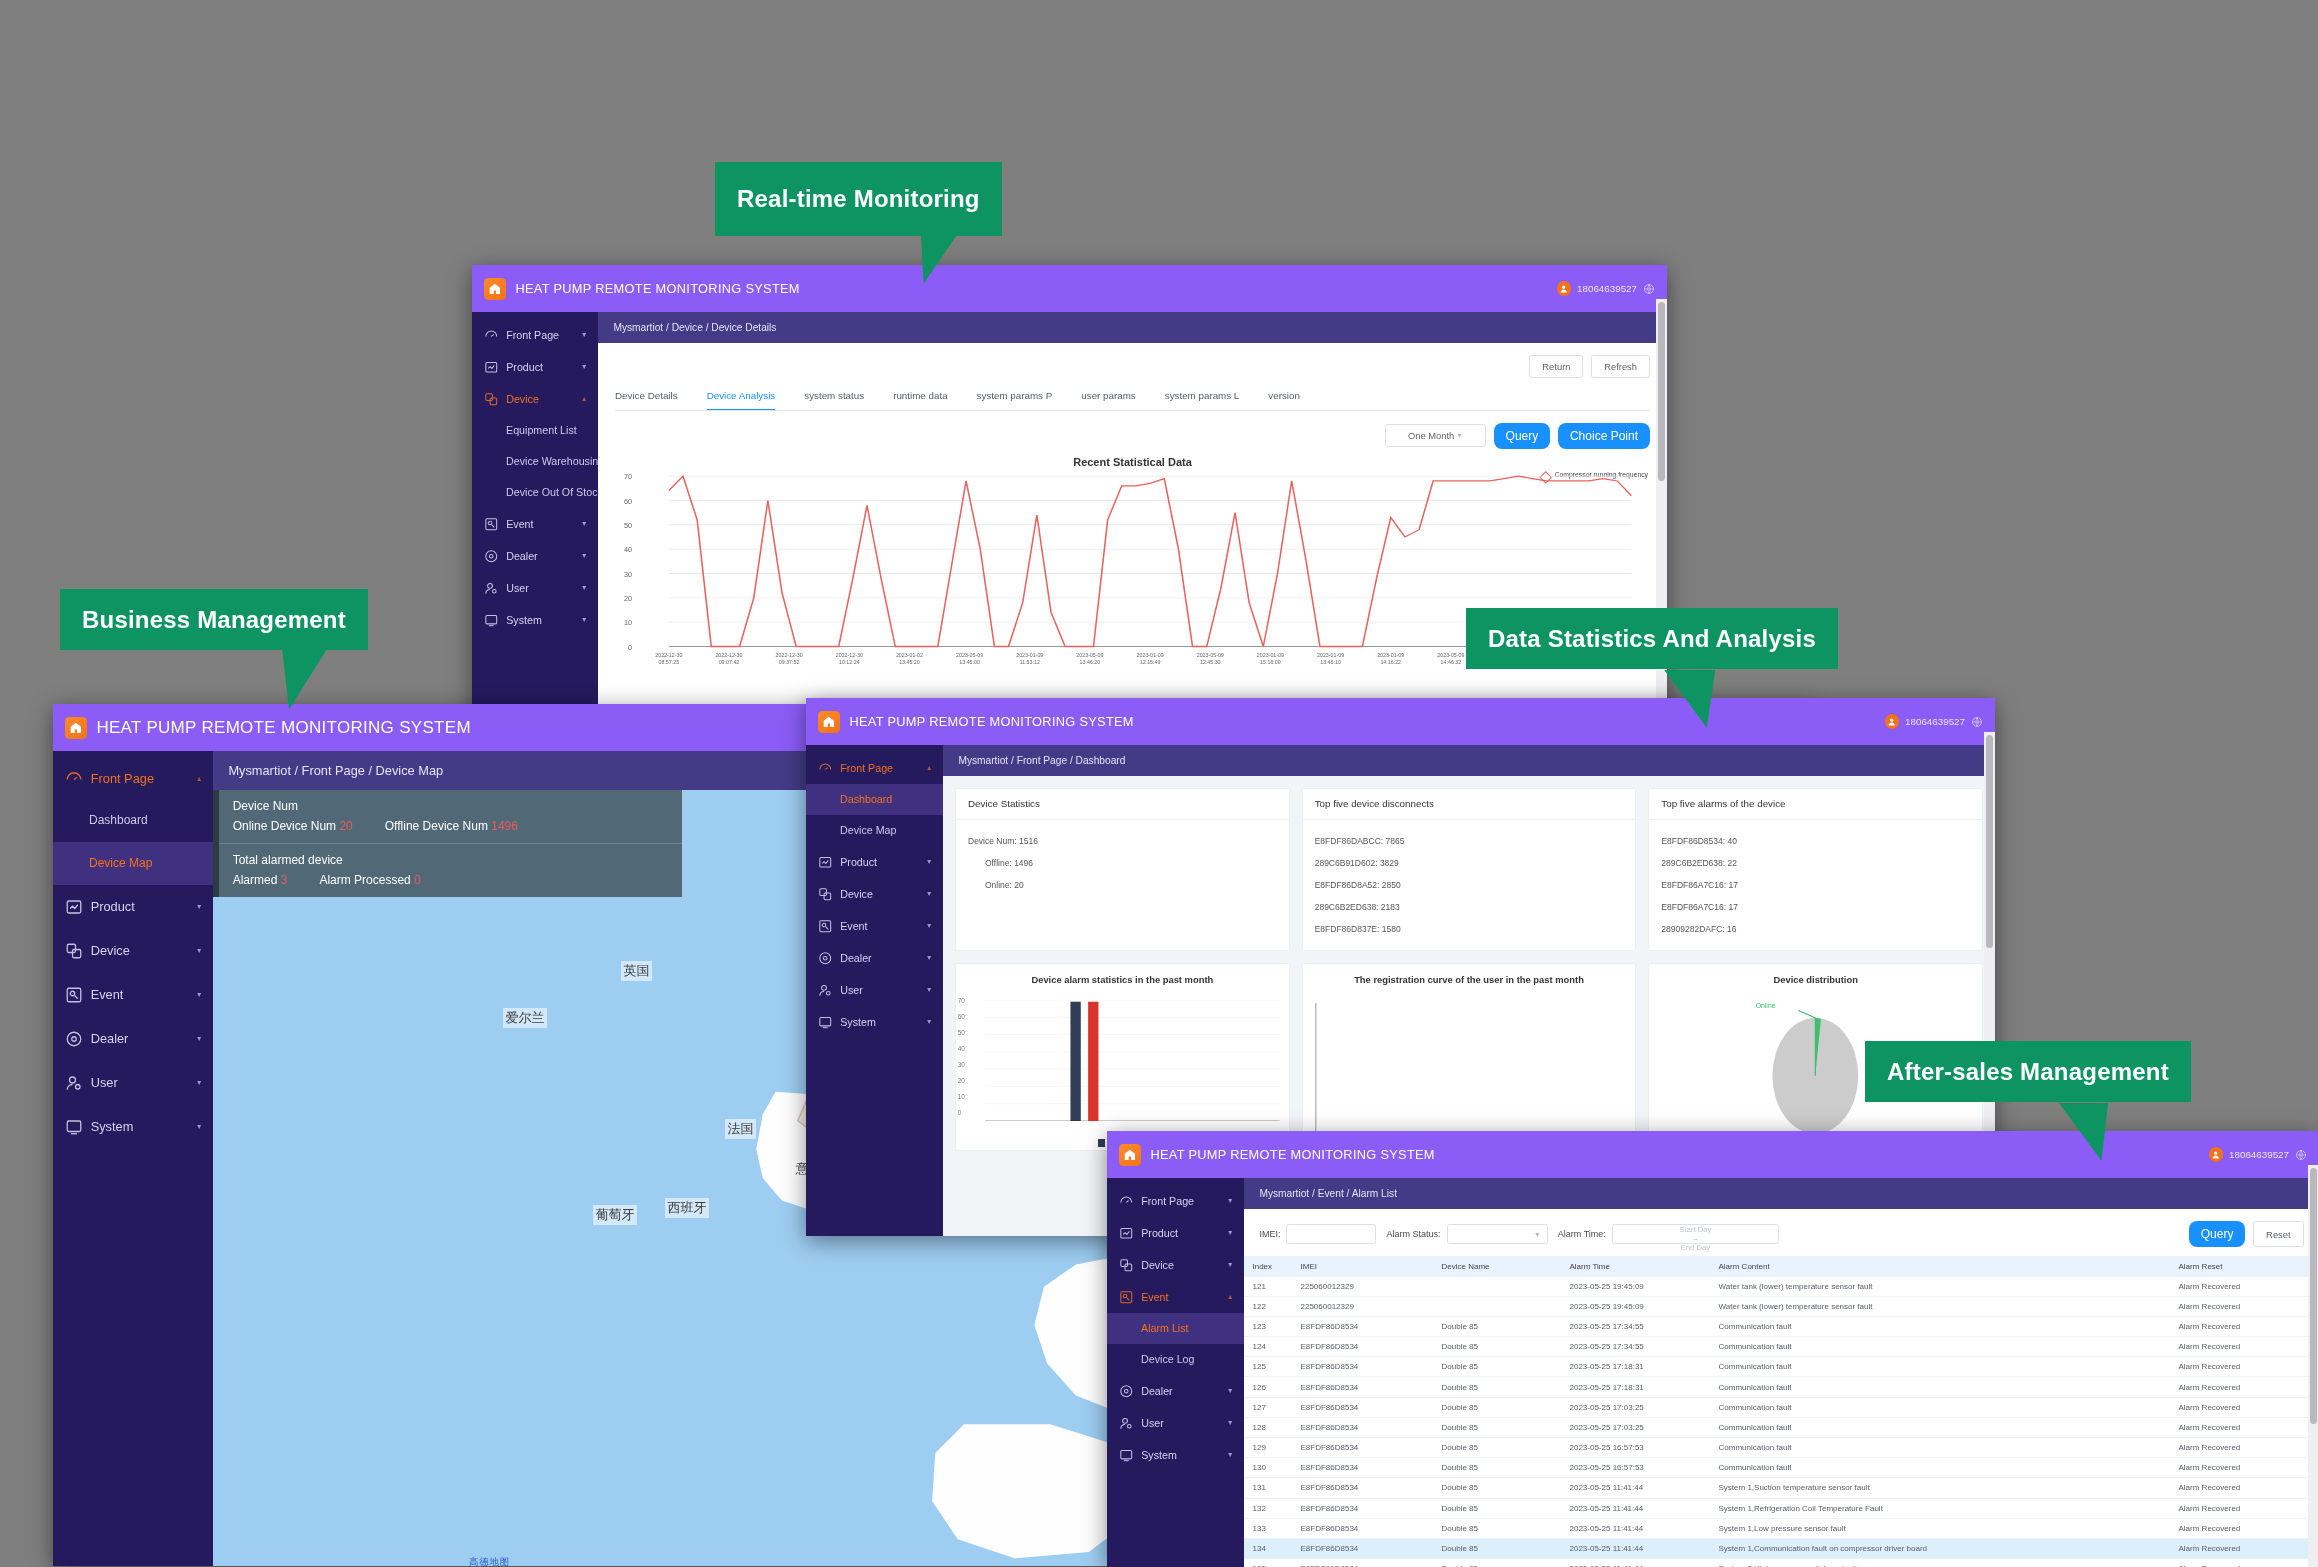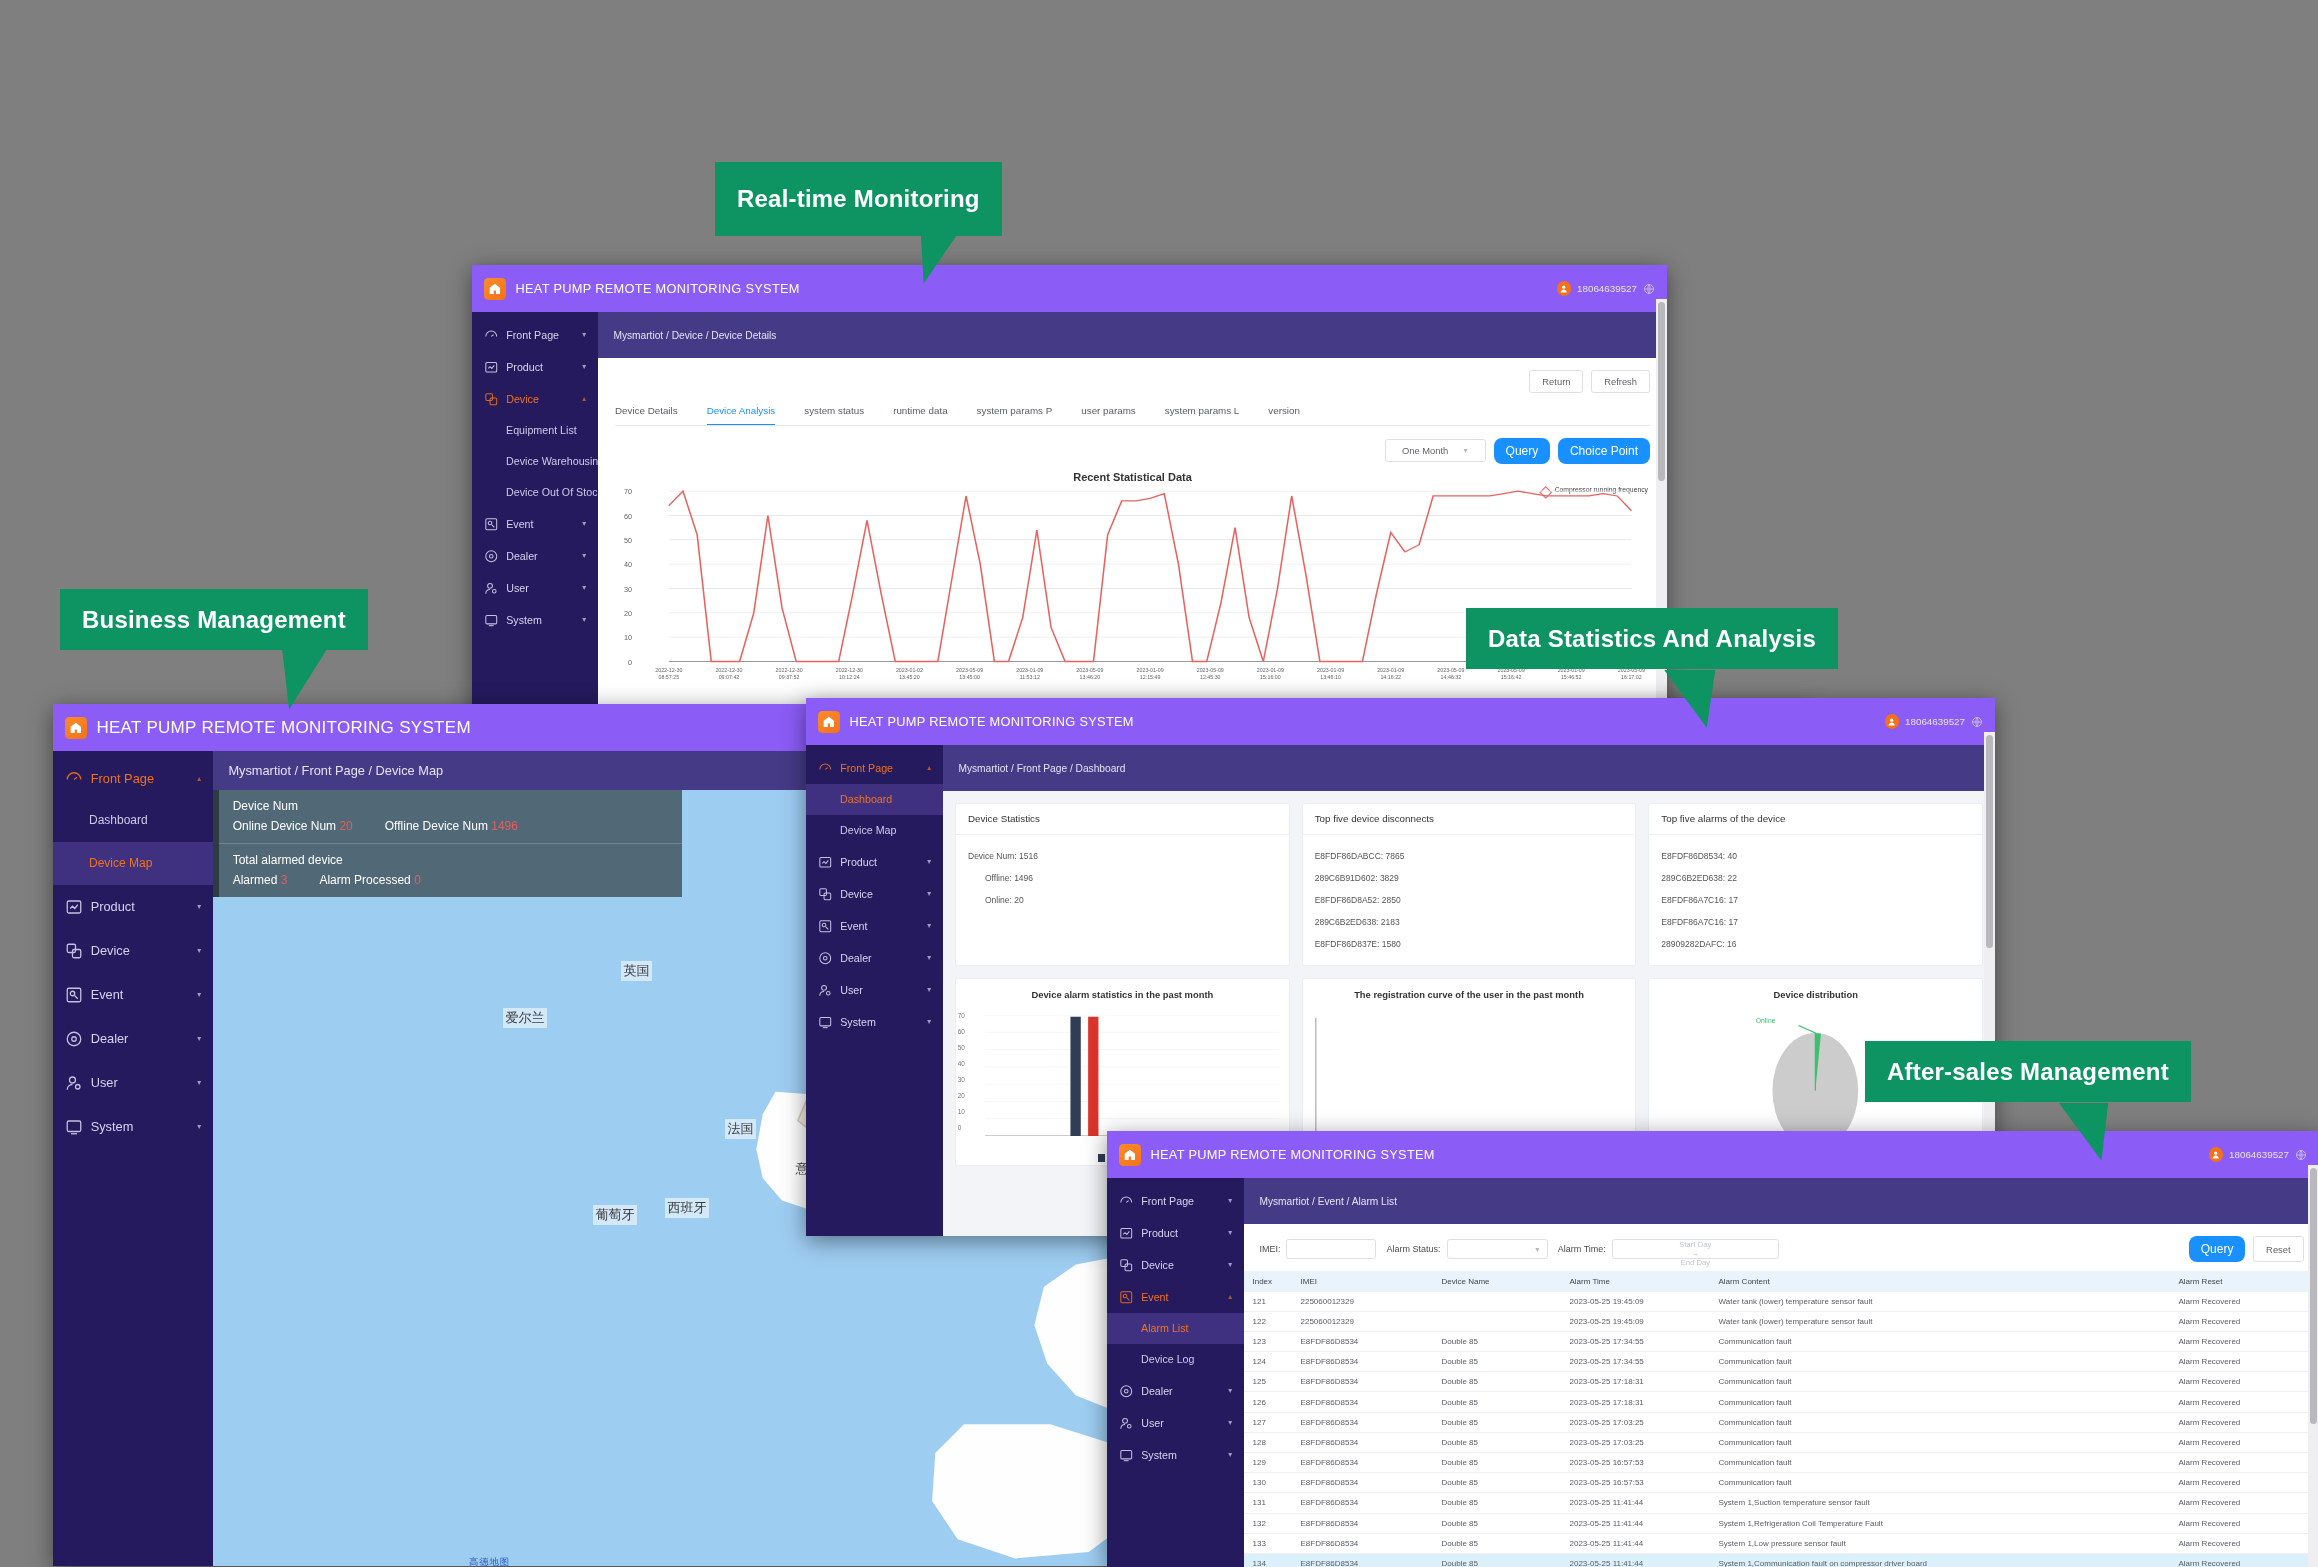--- a/index.html
+++ b/index.html
@@ -43,21 +43,21 @@
   .nav-item .caret { margin-left: auto; font-size: 7.7px; opacity: .7; padding-left: 6.8px; }
   .nav-item.active { color: #f3711a; }
   .nav-sub {
     display: flex; align-items: center; height: 31px; padding-left: 34px;
     color: #cfc9e8; font-size: 10.7px; white-space: nowrap; cursor: pointer;
   }
   .nav-sub.sel { background: #3f3180; color: #f3711a; }
 
   .content-col { flex: 1; display: flex; flex-direction: column; min-width: 0; }
   .crumb {
-    height: 46px; background: #453a86; color: #e6e2f6; font-size: 10.2px;
+    height: 31px; background: #453a86; color: #e6e2f6; font-size: 10.2px;
     display: flex; align-items: center; padding: 0 15.4px; white-space: nowrap;
   }
   .page { flex: 1; background: #f3f4f7; overflow: hidden; position: relative; }
 
   
   .vscroll { position: absolute; top: 34px; right: 0; bottom: 0; width: 11px; background: #efeff1; }
   .vscroll .thumb { position: absolute; left: 1.7px; width: 7.7px; border-radius: 4.3px; background: #b9b9bd; }
 
   
   #win-device { left: 472px; top: 265px; width: 1195px; height: 589px; }
@@ -68,21 +68,21 @@
     border: 0.9px solid #dcdfe6; background: #fff; border-radius: 2.6px;
     font-size: 9.4px; color: #606266; padding: 5.1px 12px; cursor: pointer;
     font-family: "Liberation Sans", sans-serif;
   }
   .tabs { display: flex; gap: 29px; margin-top: 12px; border-bottom: 0.9px solid #e4e7ed; }
   .tab { font-size: 9.8px; color: #585c66; padding-bottom: 7.7px; cursor: pointer; white-space: nowrap; }
   .tab.active { color: #1890ff; border-bottom: 1.7px solid #1890ff; }
   .query-row { display: flex; justify-content: flex-end; align-items: center; gap: 7.7px; margin-top: 12px; }
   .sel-box {
     width: 101px; height: 23px; border: 0.9px solid #dcdfe6; border-radius: 2.6px; background: #fff;
-    display: flex; align-items: center; padding: 0 16px; font-size: 9.4px; color: #606266;
+    display: flex; align-items: center; padding: 0 22px; font-size: 9.4px; color: #606266;
   }
   .sel-box .cv { margin-left: auto; font-size: 6.8px; color: #b5b8c0; }
   .blue-btn {
     background: #1890ff; color: #fff; border: none; border-radius: 8px;
     font-size: 12px; padding: 6px 12px; cursor: pointer; font-family: "Liberation Sans", sans-serif;
   }
   .chart-title { text-align: center; font-size: 11px; font-weight: bold; color: #333; margin-top: 6.8px; }
   .legend-tr { position: absolute; right: 19px; top: 128px; display: flex; align-items: flex-start; gap: 4.3px; }
   .legend-tr .dia { width: 9.4px; height: 9.4px; transform: rotate(45deg); border: 1.7px solid #e8635f; margin-top: 1.7px; }
   .legend-tr .lt { font-size: 6.8px; color: #444; line-height: 1.25; }

